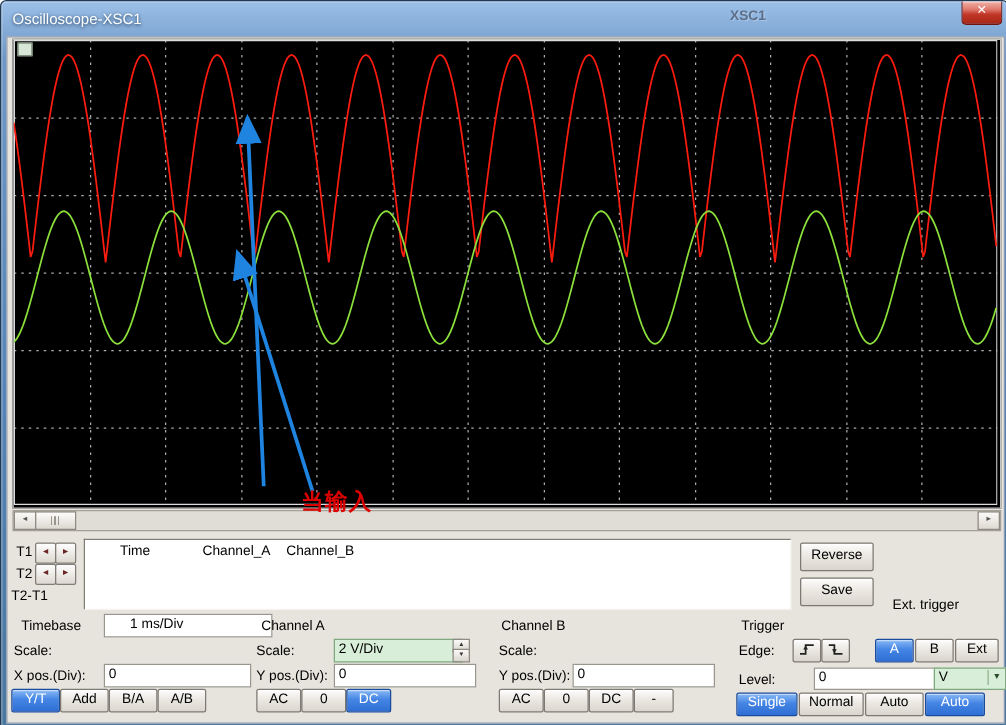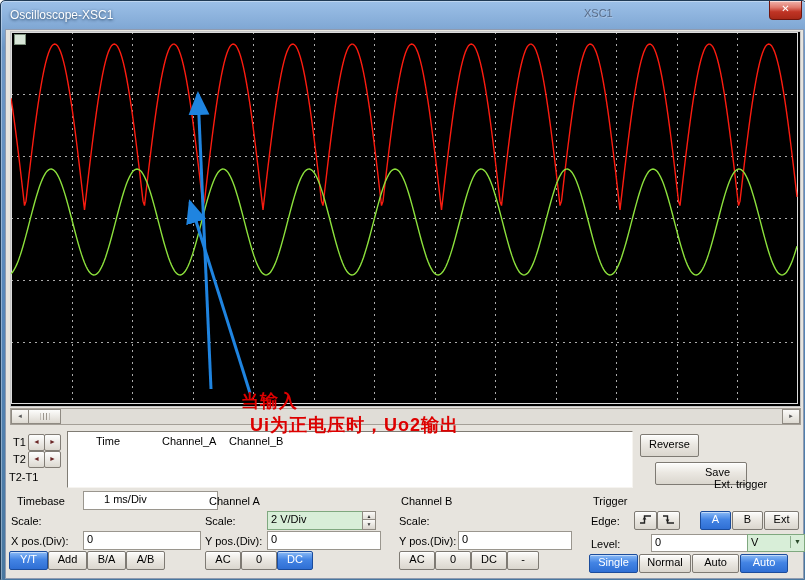--- a/index.html
+++ b/index.html
@@ -3,21 +3,21 @@
 <meta charset="utf-8">
 <style>
   html,body{margin:0;padding:0;}
   body{width:805px;height:580px;position:relative;font-family:"Liberation Sans","DejaVu Sans",sans-serif;}
   .window{position:absolute;left:0;top:0;width:805px;height:580px;
     background:linear-gradient(180deg,#9cc0e8 0%,#6d97c6 8%,#5585b8 55%,#49779f 100%);
     border:1px solid #203a55;border-radius:5px 5px 3px 3px;
     box-shadow:inset 0 0 0 1px rgba(255,255,255,.35);overflow:hidden;}
   .body-bg{position:absolute;left:4px;top:28px;width:797px;height:548px;background:#e7e4de;border:1px solid #8f9bb0;}
   .title{position:absolute;left:9px;top:7px;font-size:12px;color:#fff;text-shadow:0 1px 3px rgba(0,30,60,.85);}
-  .ghost{position:absolute;left:583px;top:6px;font-size:11px;font-weight:normal;color:rgba(25,30,45,.5);text-shadow:1px 1px 0 rgba(205,220,240,.45);}
+  .ghost{position:absolute;left:583px;top:6px;font-size:11px;font-weight:bold;color:rgba(25,30,45,.5);text-shadow:1px 1px 0 rgba(205,220,240,.45);}
   .close{position:absolute;left:768px;top:0px;width:31px;height:18px;border:1px solid #70150d;border-top:none;
     border-radius:0 0 4px 4px;background:linear-gradient(180deg,#f0b4ac,#e07b6e 35%,#c03425 60%,#a82818);
     color:#fff;font-size:10px;text-align:center;line-height:16px;box-shadow:inset 0 1px 0 rgba(255,255,255,.55);cursor:default;}
   .screen{position:absolute;left:9px;top:30px;width:789px;height:374px;background:#000;border:1px solid #c6c6c6;}
   .flag{position:absolute;left:3px;top:2px;width:10px;height:9px;background:#d8e6d8;border:1px solid #7c907c;}
   .sb{position:absolute;left:9px;top:407px;width:789px;height:15px;background:#e0ddd7;border:1px solid #a49f97;}
   .sb-btn{position:absolute;top:0px;width:16px;height:13px;background:linear-gradient(#fbfaf8,#dedad2);
     border:1px solid #8f8a82;font-size:6px;color:#555;text-align:center;line-height:12px;}
   .sb-thumb{position:absolute;left:17px;top:0px;width:31px;height:13px;background:linear-gradient(#fdfdfc,#dcd8d0);border:1px solid #8f8a82;}
   .sb-grip{position:absolute;left:50%;top:3px;width:9px;height:7px;transform:translateX(-50%);
@@ -99,21 +99,21 @@
   <div class="tbtn" style="left:43px;top:450px;"><span>►</span></div>
   <div class="lbl" style="left:8px;top:470px;">T2-T1</div>
 
   <div class="listbox">
     <span style="left:28px;">Time</span>
     <span style="left:94px;">Channel_A</span>
     <span style="left:161px;">Channel_B</span>
   </div>
 
   <div class="btn big" style="left:639px;top:433px;width:57px;">Reverse</div>
-  <div class="btn big" style="left:654px;top:461px;width:57px;padding-left:33px;">Save</div>
+  <div class="btn big" style="left:639px;top:461px;width:57px;">Save</div>
   <div class="lbl" style="left:701px;top:477px;padding-left:12px;">Ext. trigger</div>
 
   <div class="lbl" style="left:16px;top:494px;">Timebase</div>
   <div class="lbl" style="left:10px;top:514px;">Scale:</div>
   <div class="field" style="left:82px;top:490px;width:110px;padding-left:20px;">1 ms/Div</div>
   <div class="lbl" style="left:10px;top:534px;">X pos.(Div):</div>
   <div class="field" style="left:82px;top:530px;width:110px;">0</div>
   <div class="btn blue" style="left:8px;top:550px;width:37px;">Y/T</div>
   <div class="btn" style="left:47px;top:550px;width:37px;">Add</div>
   <div class="btn" style="left:86px;top:550px;width:37px;">B/A</div>
@@ -172,15 +172,14 @@
   <svg id="anno-svg" width="805" height="580">
     <defs>
       <marker id="ah" markerWidth="9" markerHeight="8" refX="7" refY="3.5" orient="auto">
         <path d="M0,0 L8,3.5 L0,7 Z" fill="#1f84e0"></path>
       </marker>
     </defs>
   <line x1="210" y1="388" x2="197" y2="93" stroke="#1f84e0" stroke-width="3" marker-end="url(#ah)"></line>
       <line x1="249" y1="392" x2="189" y2="201" stroke="#1f84e0" stroke-width="3" marker-end="url(#ah)"></line>
     </svg>
   <div class="cn-note" style="left: 240px; top: 388px; color: rgb(221, 0, 0);">当输入</div>
-  <div class="cn-note" style="left: 249px; top: 412px; color: rgb(221, 0, 0);">Ui为正电压时，Uo2输出</div>
 
 </div>
 
 </body></html>

